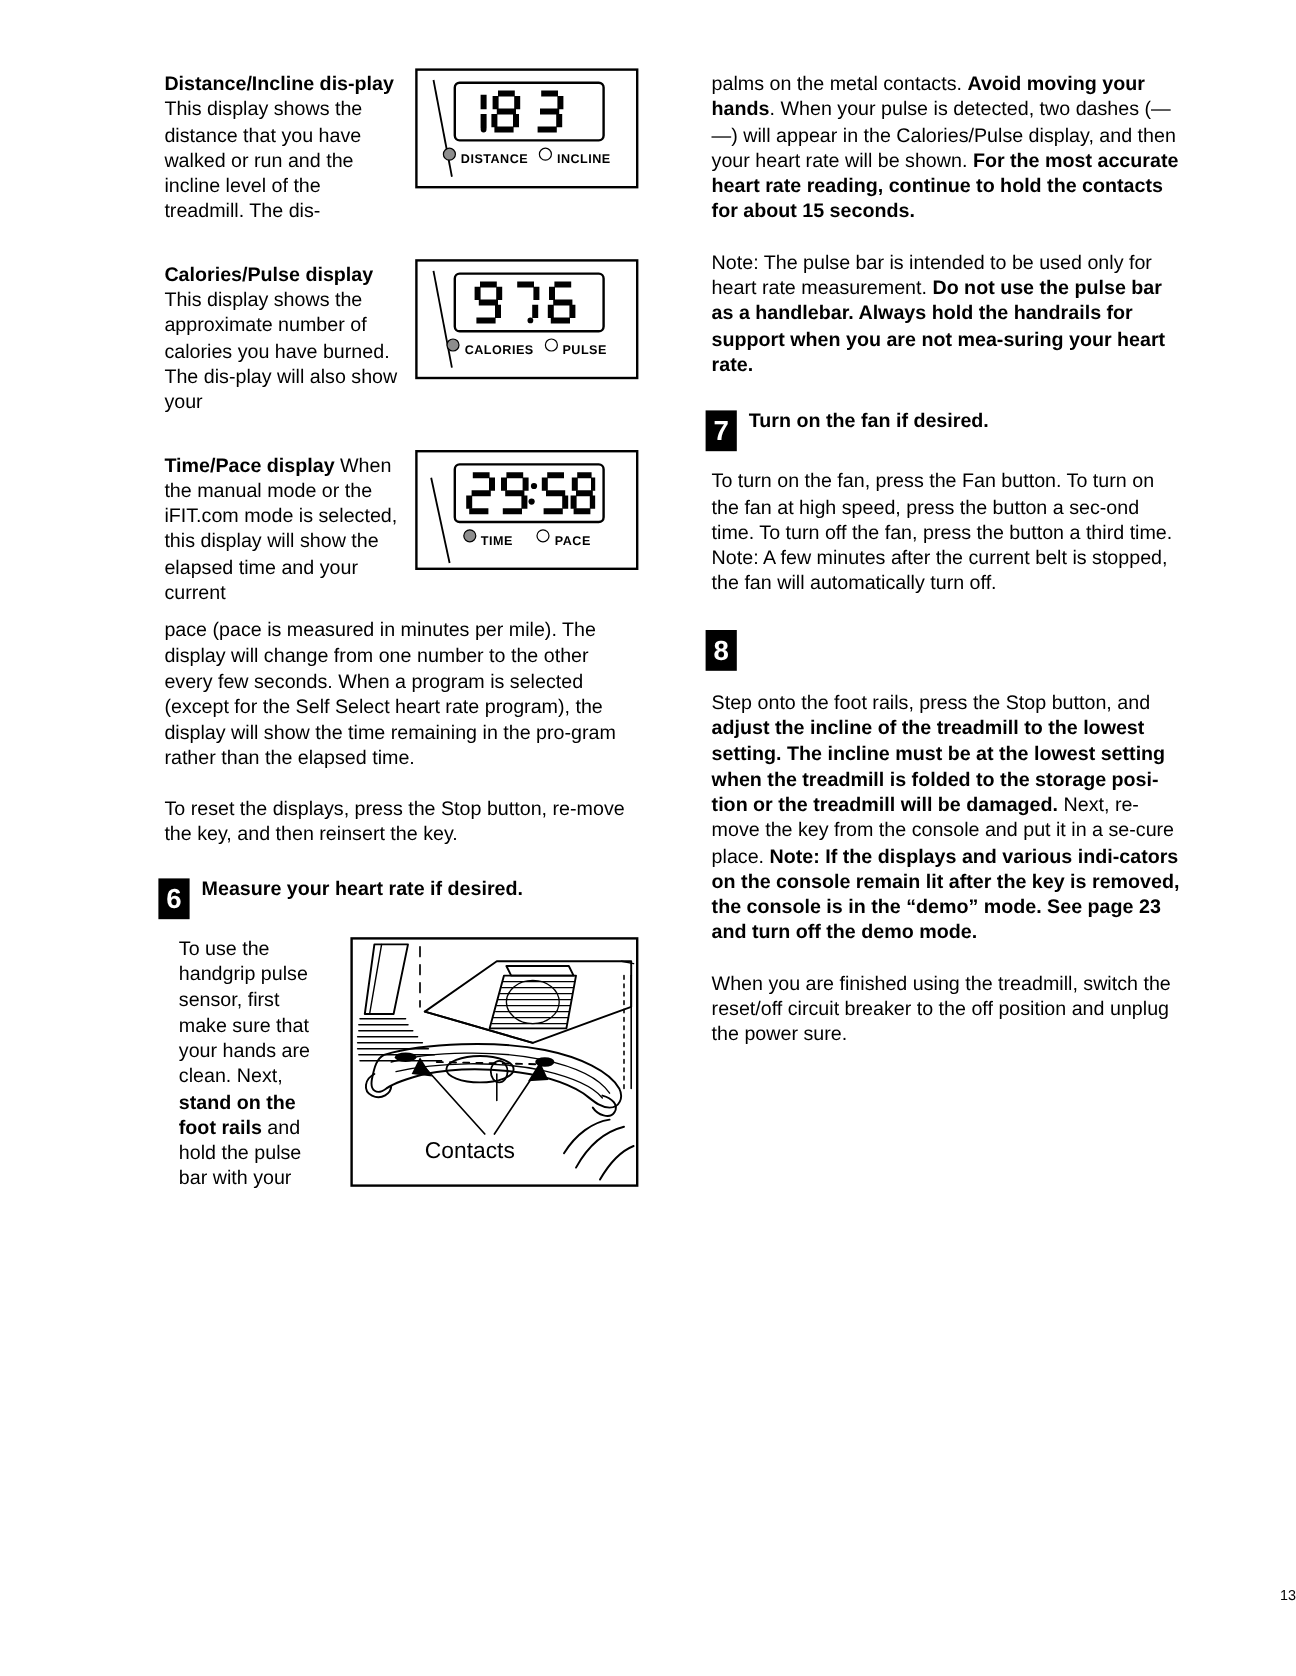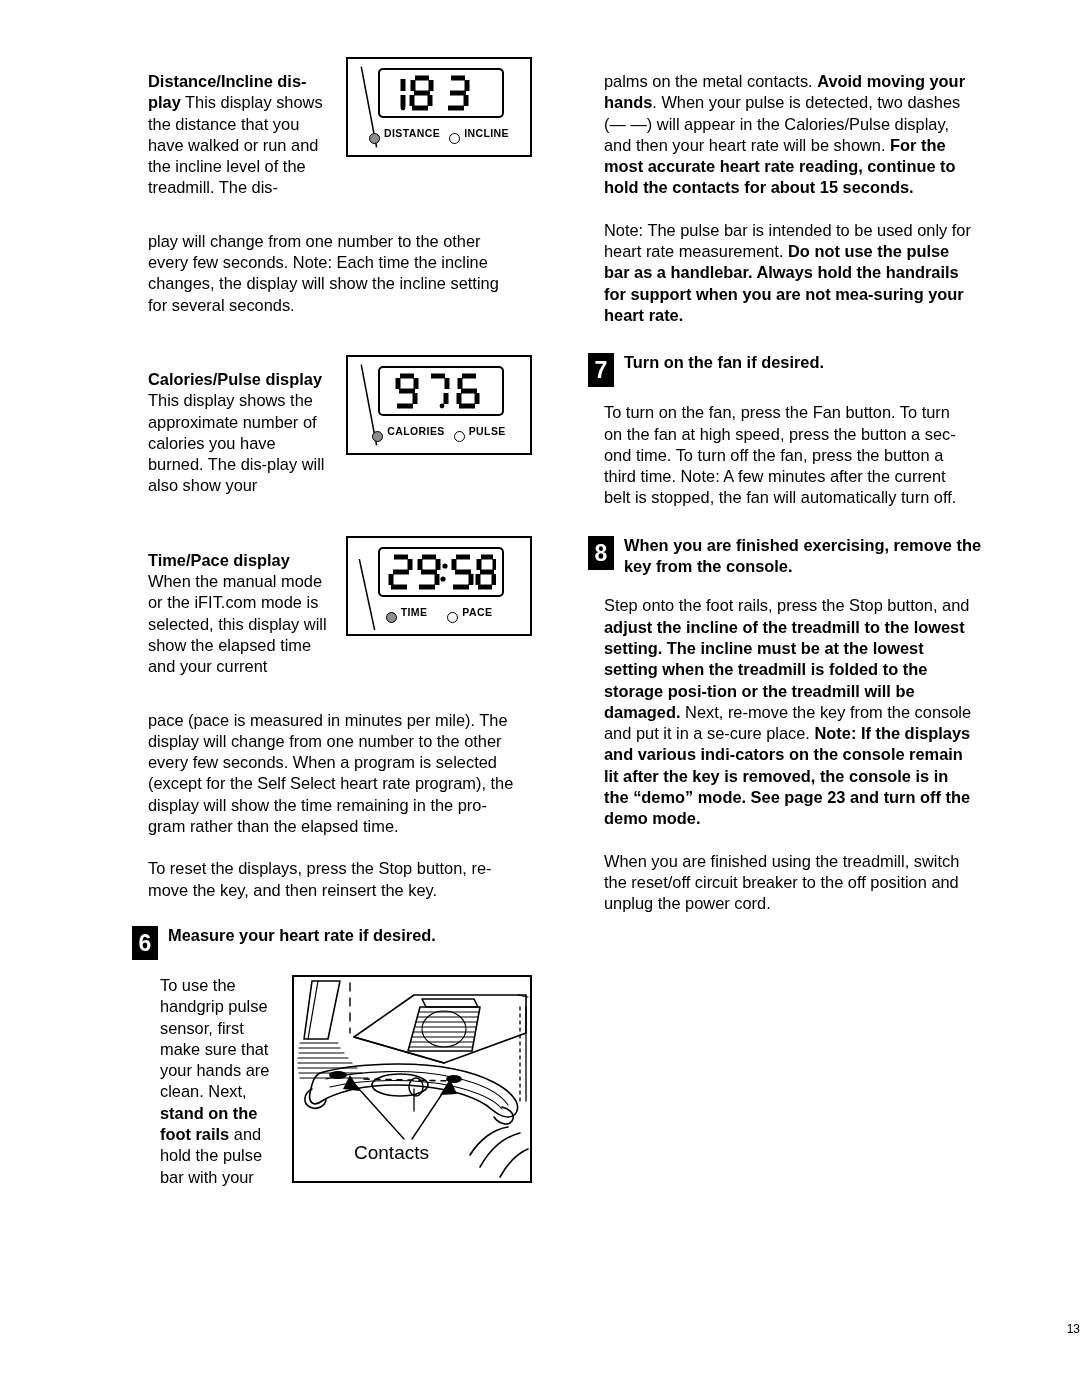--- a/index.html
+++ b/index.html
@@ -26,21 +26,21 @@
     position: absolute;
     top: 55px;
     width: 400px;
     font-size: 16.4px;
     line-height: 21.3px;
     text-align: left;
   }
   .col-left  { left: 132px; }
   .col-right { left: 588px; }
 
-  p { margin: 16px; }
+  p { margin: 5px; }
   p.gap { margin-top: 21px; }
 
   b, .b { font-weight: bold; }
 
   
   .fig-float {
     float: right;
     margin: 2px 0 6px 14px;
   }
   .clear { clear: both; }
@@ -81,21 +81,21 @@
     right: 0;
     top: 64px;
     display: flex;
     align-items: center;
     justify-content: center;
     gap: 9px;
     font-size: 10.5px;
     letter-spacing: .4px;
     font-weight: bold;
   }
-  .leds .grp { display: flex; align-items: flex-end; gap: 4px; }
+  .leds .grp { display: flex; align-items: flex-start; gap: 4px; }
   .dot {
     width: 11px; height: 11px;
     border: 1.6px solid #000;
     border-radius: 50%;
     box-sizing: border-box;
     background: #fff;
   }
   .dot.filled { background: #8d8d8d; }
 
   
@@ -187,21 +187,20 @@
           <span class="grp">
             <span class="dot"></span>
             <span>INCLINE</span>
           </span>
         </div>
       </div>
     </div>
 
     <p><b>Distance/Incline dis-play</b><span> This display shows the distance that you have walked or run and the incline level of the treadmill. The dis-</span></p>
     <div class="clear"></div>
-    <p>play will change from one number to the other every few seconds. Note: Each time the incline changes, the display will show the incline setting for several seconds.</p>
 
     <div style="height:21px"></div>
     <div class="fig-float">
       <div class="disp-box">
         <svg class="disp-diag" viewBox="0 0 186 100">
           <line x1="12" y1="8" x2="28" y2="92" stroke="#000" stroke-width="1.6"></line>
         </svg>
         <div class="lcd">
           <svg width="104" height="38" viewBox="0 0 104 38">
             <g fill="none" stroke="#000" stroke-width="5" stroke-linecap="butt">
@@ -404,23 +403,22 @@
     <p class="gap"><span>Note: The pulse bar is intended to be used only for heart rate measurement. </span><b>Do not use the pulse bar as a handlebar. Always hold the handrails for support when you are not mea-suring your heart rate.</b></p>
 
     <div class="step" style="margin-top:26px">
       <span class="num">7</span>
       <span>Turn on the fan if desired.</span>
     </div>
     <p style="margin-top:16px">To turn on the fan, press the Fan button. To turn on the fan at high speed, press the button a sec-ond time. To turn off the fan, press the button a third time. Note: A few minutes after the current belt is stopped, the fan will automatically turn off.</p>
 
     <div class="step" style="margin-top:26px">
       <span class="num">8</span>
-      <span>When you are finished exercising, remove the key from the console.</span>
     </div>
     <p style="margin-top:18px"><span>Step onto the foot rails, press the Stop button, and </span><b>adjust the incline of the treadmill to the lowest setting. The incline must be at the lowest setting when the treadmill is folded to the storage posi-tion or the treadmill will be damaged.</b><span> Next, re-move the key from the console and put it in a se-cure place. </span><b>Note: If the displays and various indi-cators on the console remain lit after the key is removed, the console is in the “demo” mode. See page 23 and turn off the demo mode.</b></p>
 
-    <p class="gap">When you are finished using the treadmill, switch the reset/off circuit breaker to the off position and unplug the power cord.</p>
+    <p class="gap">When you are finished using the treadmill, switch the reset/off circuit breaker to the off position and unplug the power sure.</p>
 
   </div>
 
   <div class="page-no">13</div>
 
 </div>
 
 </body></html>

